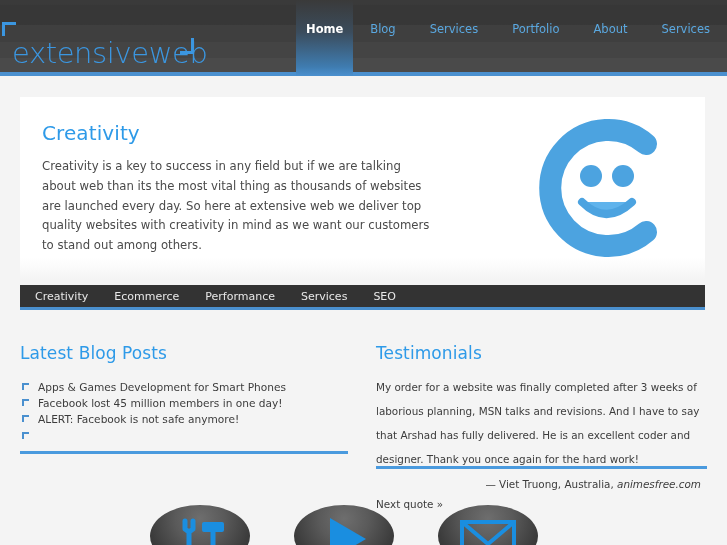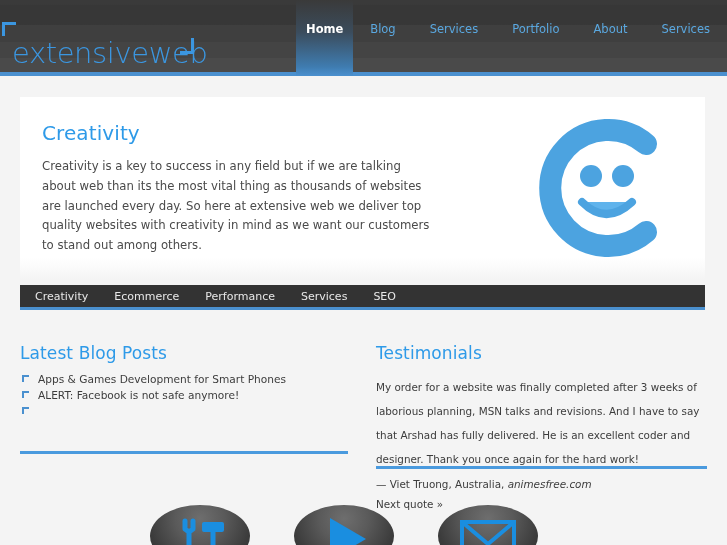--- a/index.html
+++ b/index.html
@@ -111,21 +111,21 @@
   .tab:nth-child(4){ padding-right:26px; }
 
   
   .col-title{
     font-size:17px; font-weight:400; color:#2e9ae8;
     letter-spacing:0.1px;
   }
   #blog{
     position:absolute; left:20px; top:343px; width:330px;
   }
-  #blog ul{ list-style:none; margin-top:8px; }
+  #blog ul{ list-style:none; margin-top:16px; }
   #blog li{
     position:relative; padding-left:18px;
     font-size:10.6px; line-height:16.2px; color:#3c3c3c;
     cursor:pointer;
   }
   #blog li .bullet{
     position:absolute; left:2px; top:4px;
     width:7px; height:7px;
     border-left:2px solid #4a90cf;
     border-top:2px solid #4a90cf;
@@ -137,21 +137,21 @@
 
   #testimonials{
     position:absolute; left:376px; top:343px; width:332px;
   }
   #testimonials .quote{
     margin-top:12px;
     font-size:10.4px; line-height:24px; color:#3c3c3c;
     width:325px;
   }
   #testimonials .attrib{
-    margin-top:7px; text-align:left;
+    margin-top:7px; text-align:right;
     font-size:10.4px; color:#3c3c3c; width:325px;
   }
   #testimonials .attrib em{ font-style:italic; }
   #testimonials .nextquote{
     margin-top:8px; font-size:10.4px; color:#3c3c3c; cursor:pointer;
   }
   #testi-divider{
     position:absolute; left:376px; top:466px;
     width:331px; height:3px; background:#4a9ade;
   }
@@ -229,20 +229,21 @@
 
   <div id="blog">
     <div class="col-title">Latest Blog Posts</div>
     <ul>
       <li>
         <span class="bullet"></span>
         <span>Apps &amp; Games Development for Smart Phones</span>
       </li>
       <li>
         <span class="bullet"></span>
+        <span>Facebook lost 45 million members in one day!</span>
       </li>
       <li>
         <span class="bullet"></span>
         <span>ALERT: Facebook is not safe anymore!</span>
       </li>
       <li>
         <span class="bullet"></span>
       </li>
     </ul>
   </div>

